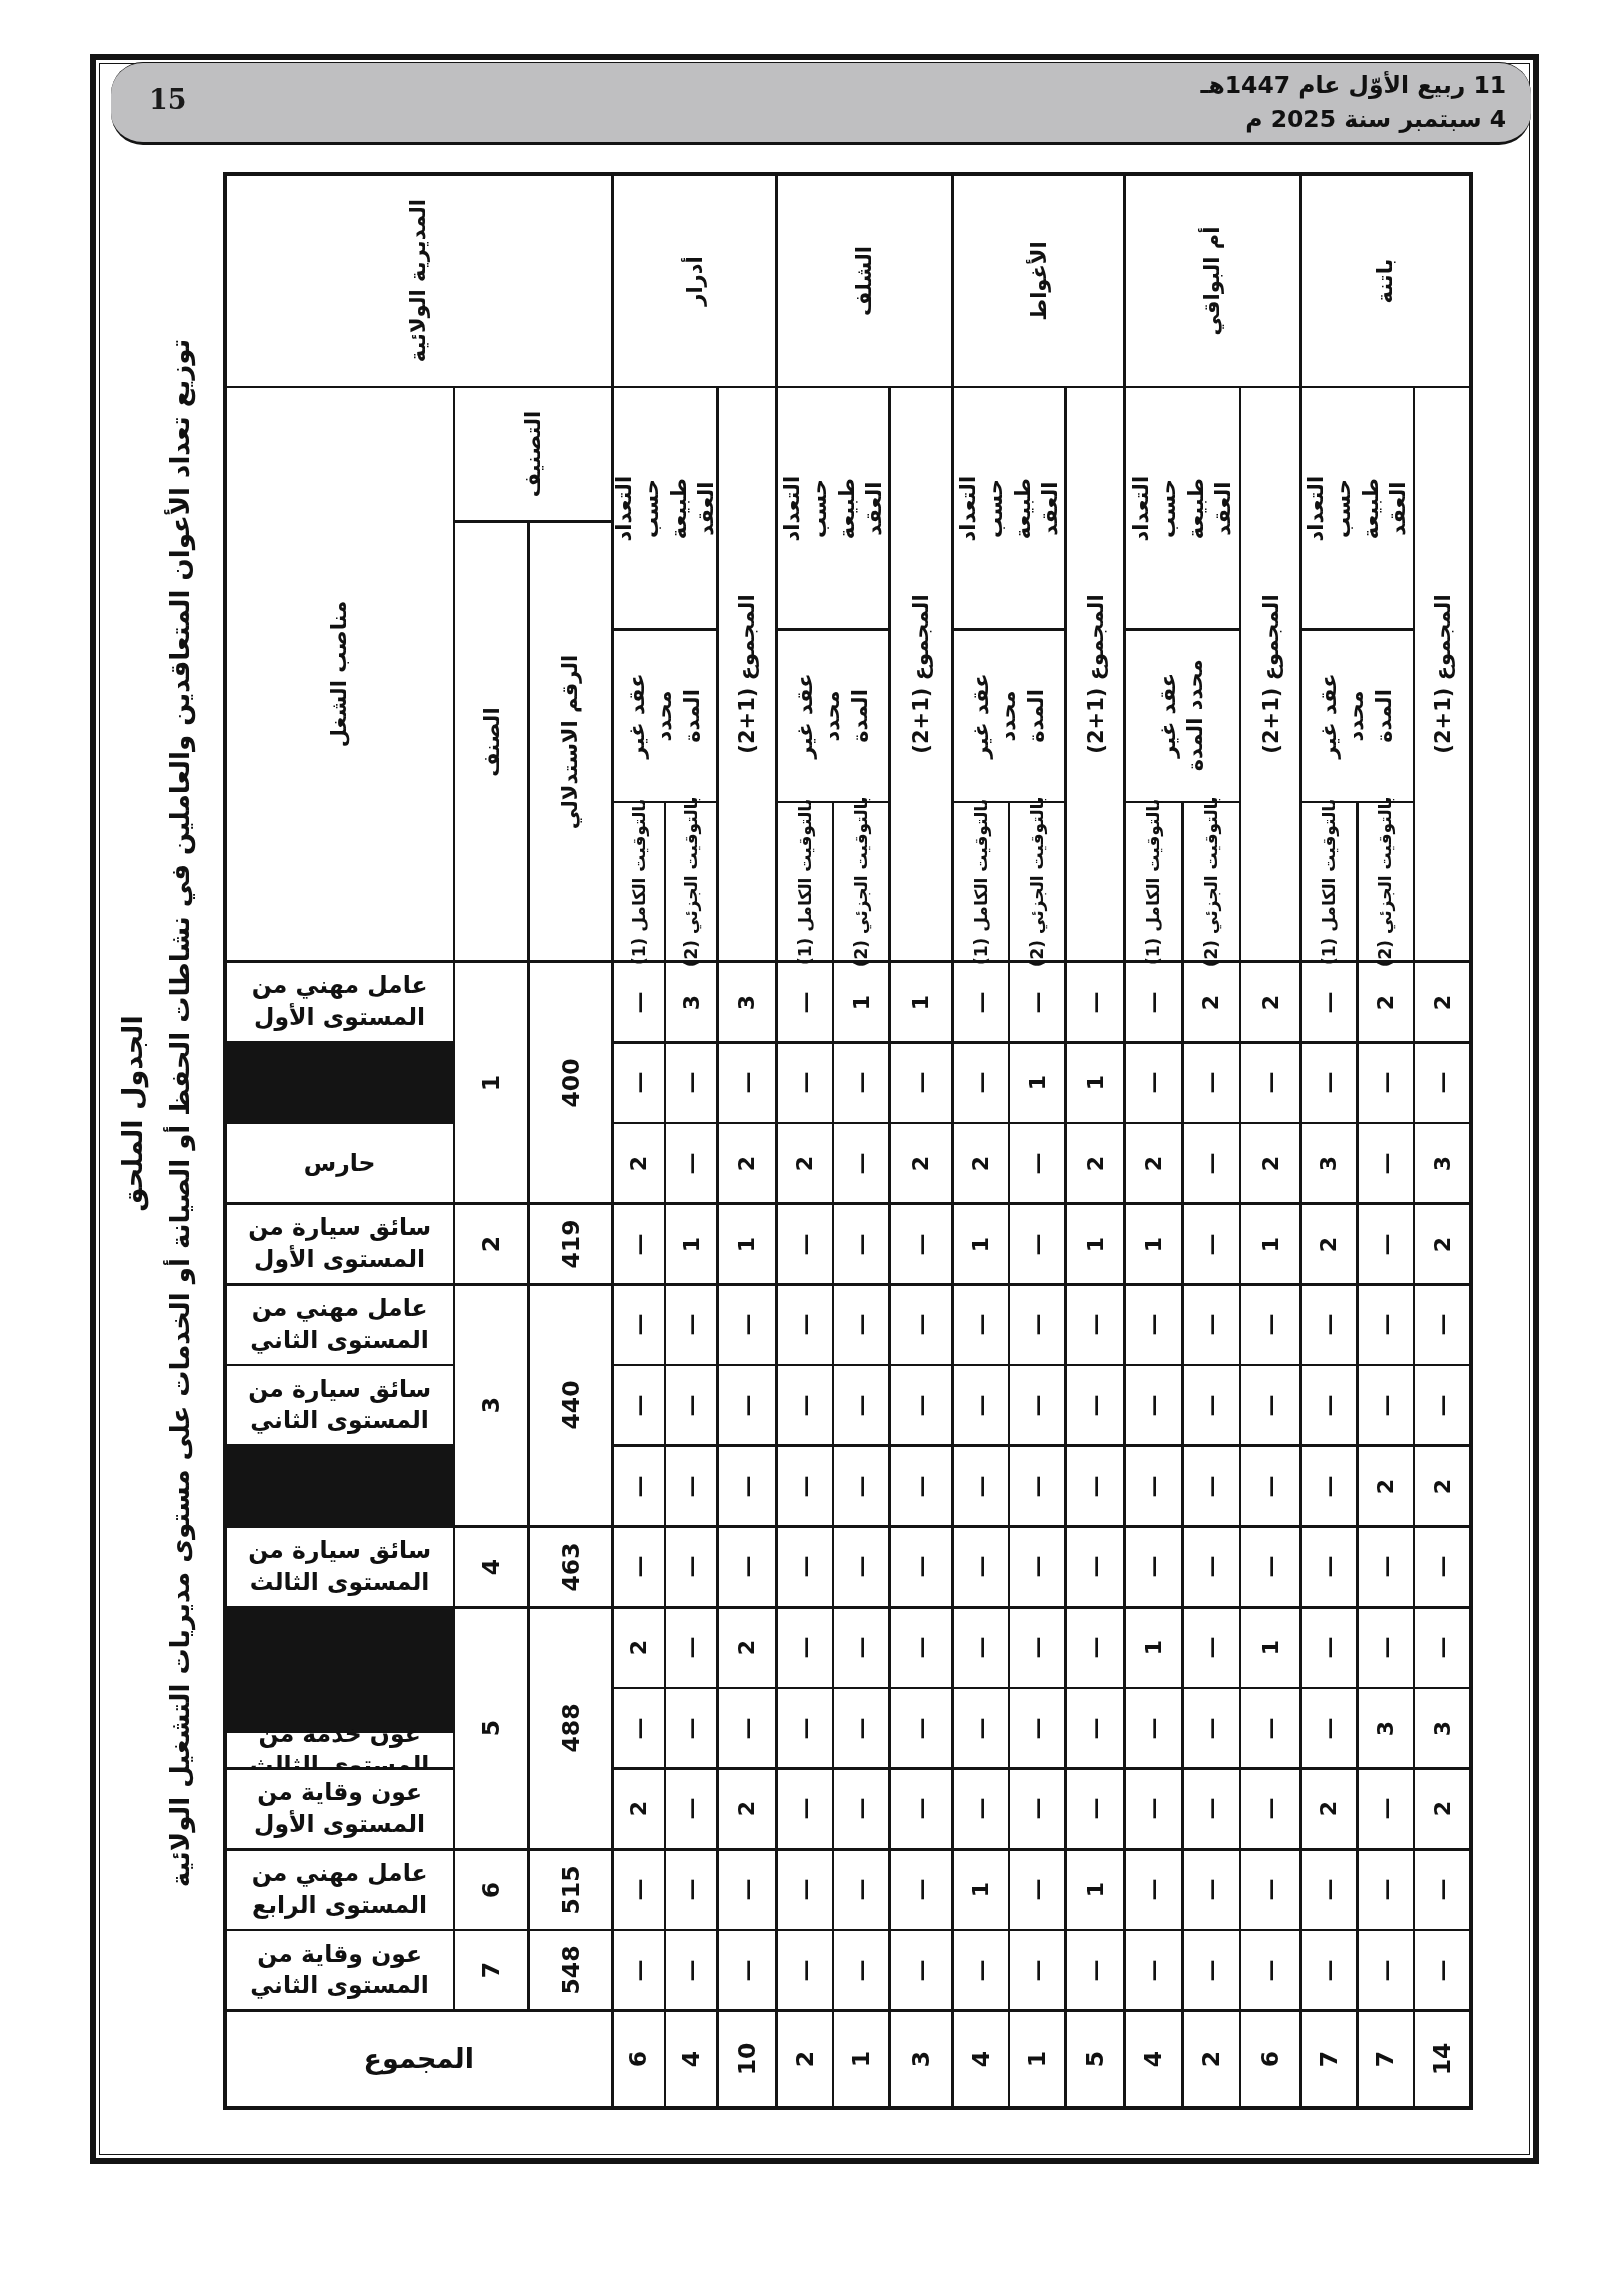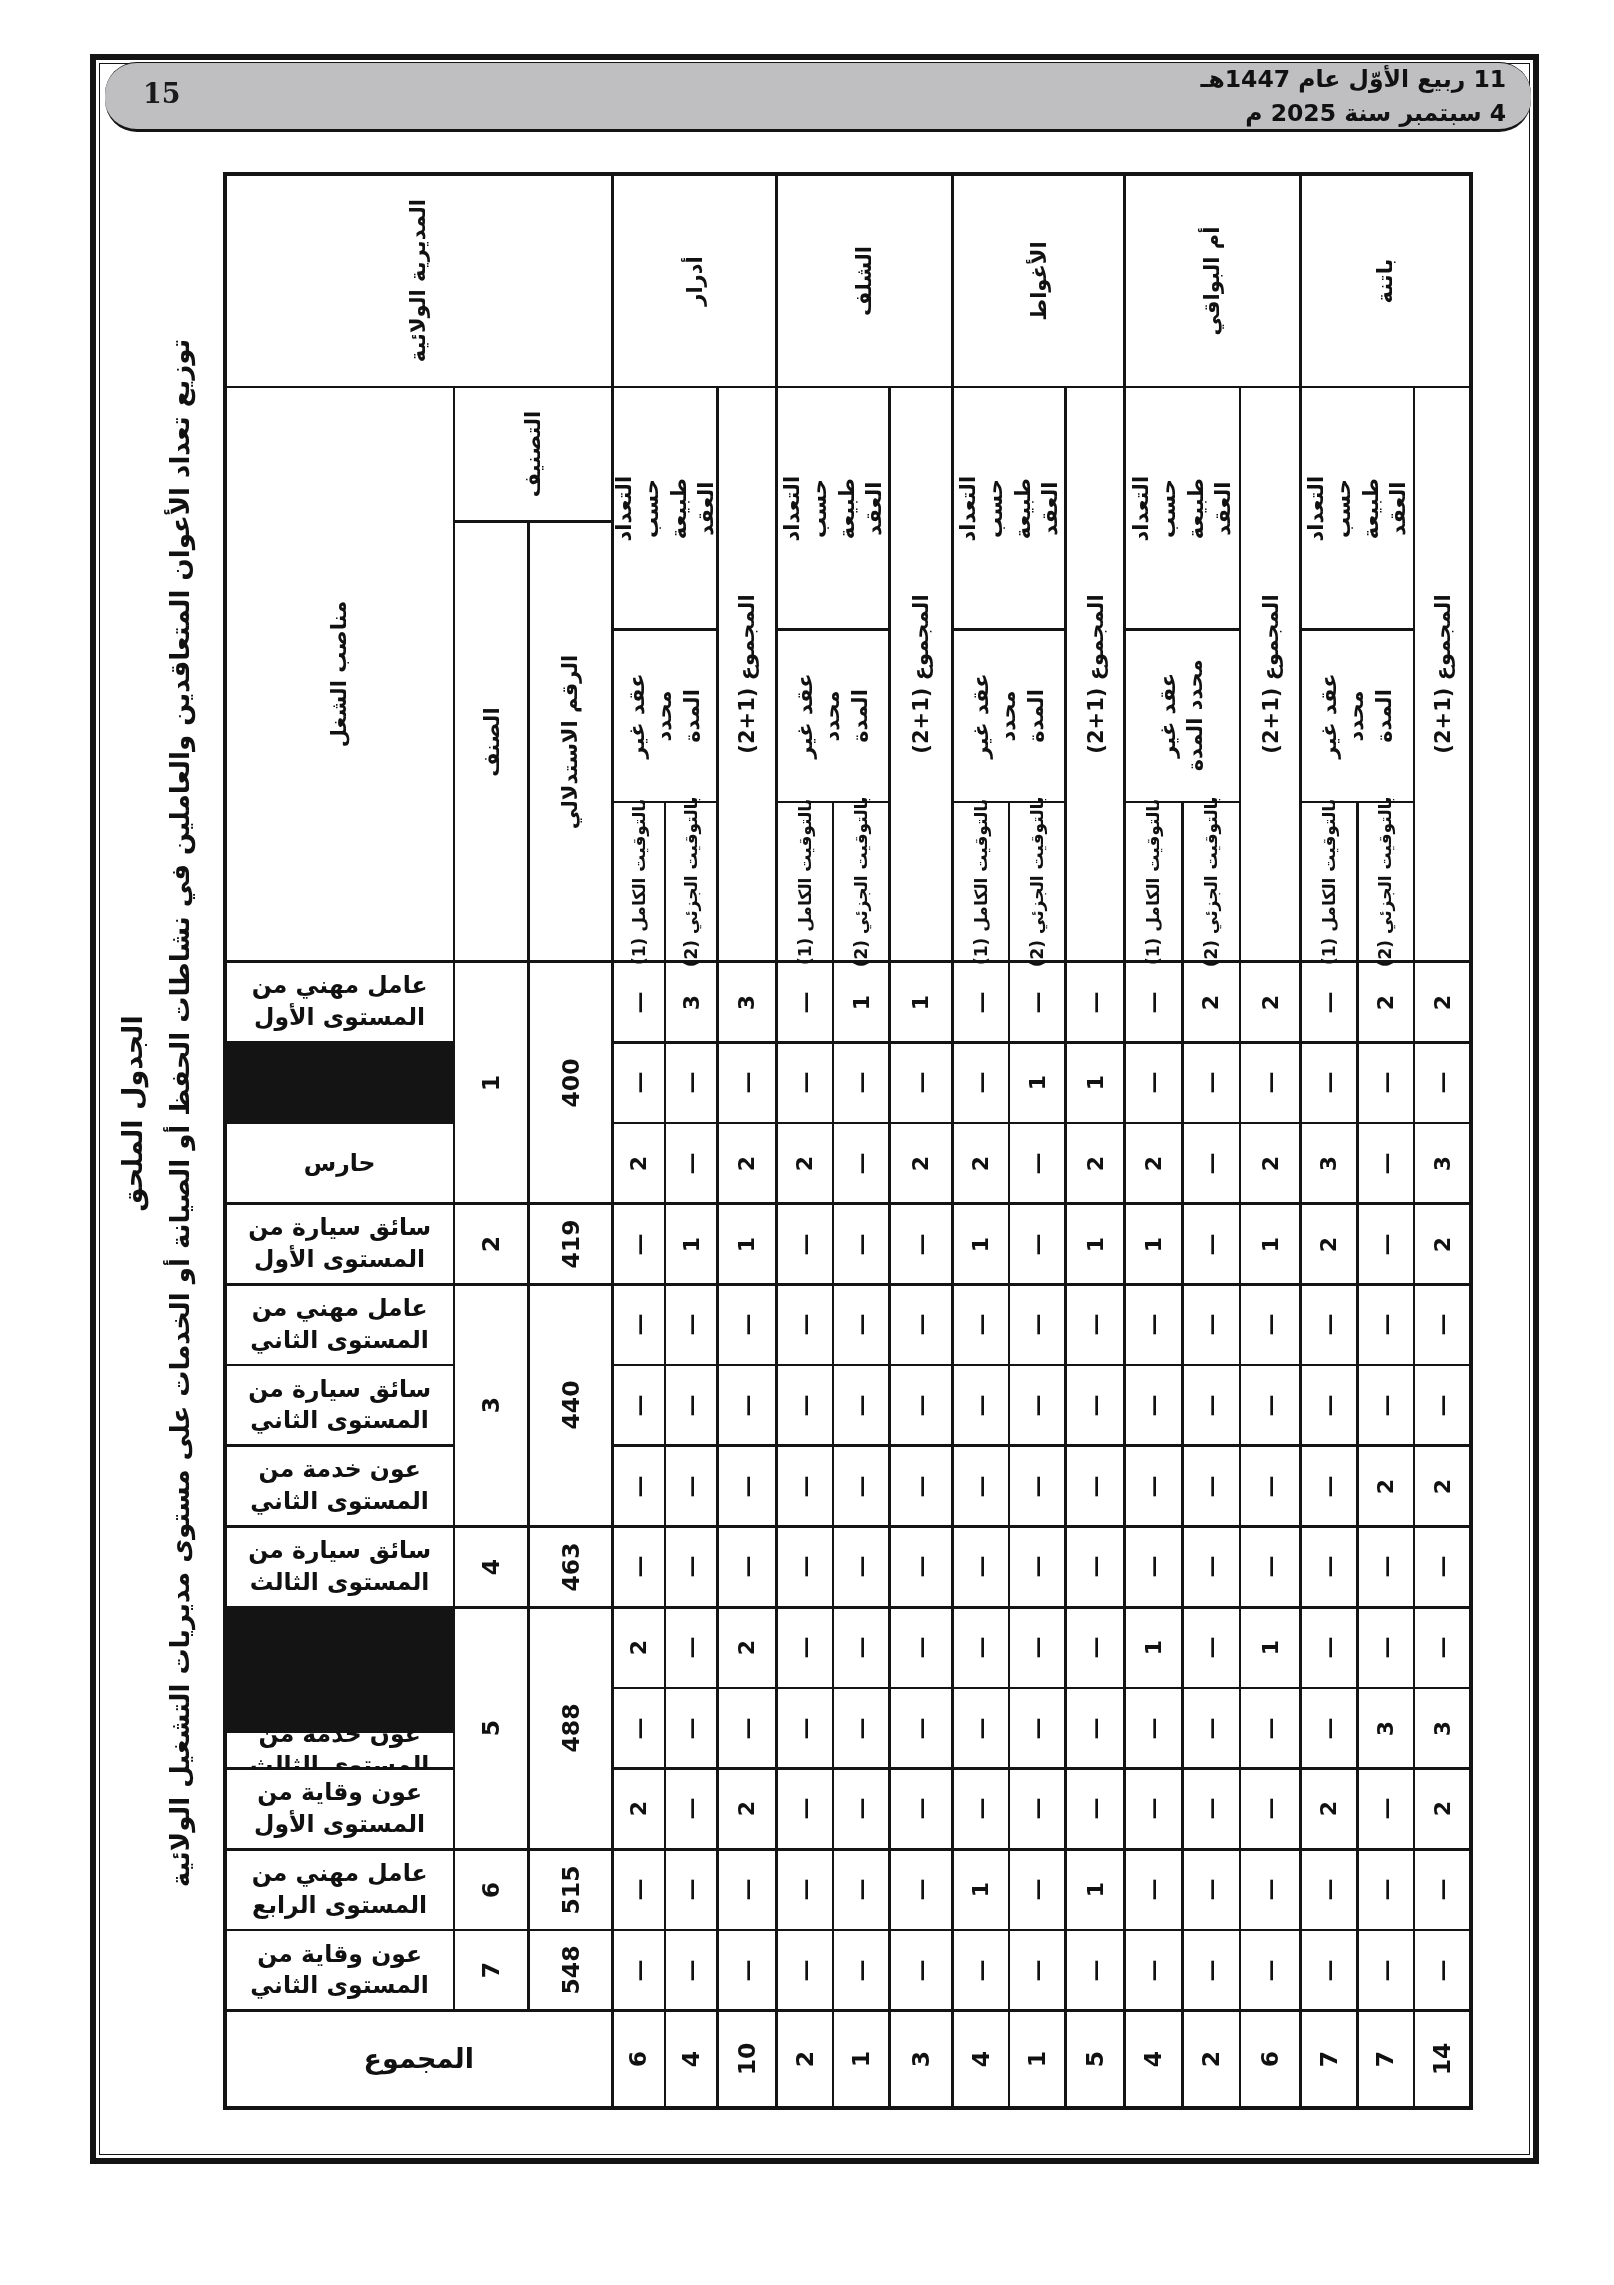--- a/index.html
+++ b/index.html
@@ -6,21 +6,21 @@
   html, body { width: 1615px; height: 2285px; background: #ffffff;
     font-family: "DejaVu Sans", sans-serif; }
   body { position: relative; overflow: hidden; }
 
   
   .frame { position: absolute; left: 90px; top: 54px; width: 1449px; height: 2110px;
     border: 6.3px solid #141414; background: #ffffff; }
   .frame-inner { position: absolute; inset: 2.7px; border: 1.8px solid #141414; }
 
   
-  .bar { position: absolute; left: 9px; right: 1.8px; top: 1.8px; height: 70px;
+  .bar { position: absolute; left: 15px; right: 1.8px; top: 1.8px; height: 83px;
     background: #bfbfc1; border-bottom: 3.6px solid #141414; border-top: 0.9px solid #141414; border-radius: 32px; }
   .bar .page-num { position: absolute; left: 38px; top: 50%; transform: translateY(-58%);
     font-family: "DejaVu Serif", serif; font-weight: bold; font-size: 27px; color: #1a1a1a; }
   .bar .bar-title { position: absolute; left: 181px; right: 507px; top: 50%;
     transform: translateY(-50%); text-align: center; direction: rtl;
     font-weight: bold; font-size: 25px; color: #111; }
   .bar .bar-dates { position: absolute; right: 25px; top: 50%; transform: translateY(-50%);
     text-align: right; direction: rtl; font-weight: bold; font-size: 23.5px;
     line-height: 1.45; color: #111; }
 
@@ -480,23 +480,20 @@
     </div>
     <div class="cell" style="grid-area: 11 / 16 / span 1 / span 1;">
       <span class="rot fs-data">—</span>
     </div>
     <div class="cell" style="grid-area: 11 / 17 / span 1 / span 1;">
       <span class="rot fs-data">—</span>
     </div>
     <div class="cell" style="grid-area: 11 / 18 / span 1 / span 1;">
       <span class="rot fs-data">—</span>
     </div>
-    <div class="cell" style="grid-area: 12 / 1 / span 1 / span 1;">
-      <span class="hz ">عون خدمة من المستوى الثاني</span>
-    </div>
     <div class="cell" style="grid-area: 12 / 4 / span 1 / span 1;">
       <span class="rot fs-data">—</span>
     </div>
     <div class="cell" style="grid-area: 12 / 5 / span 1 / span 1;">
       <span class="rot fs-data">—</span>
     </div>
     <div class="cell" style="grid-area: 12 / 6 / span 1 / span 1;">
       <span class="rot fs-data">—</span>
     </div>
     <div class="cell" style="grid-area: 12 / 7 / span 1 / span 1;">

